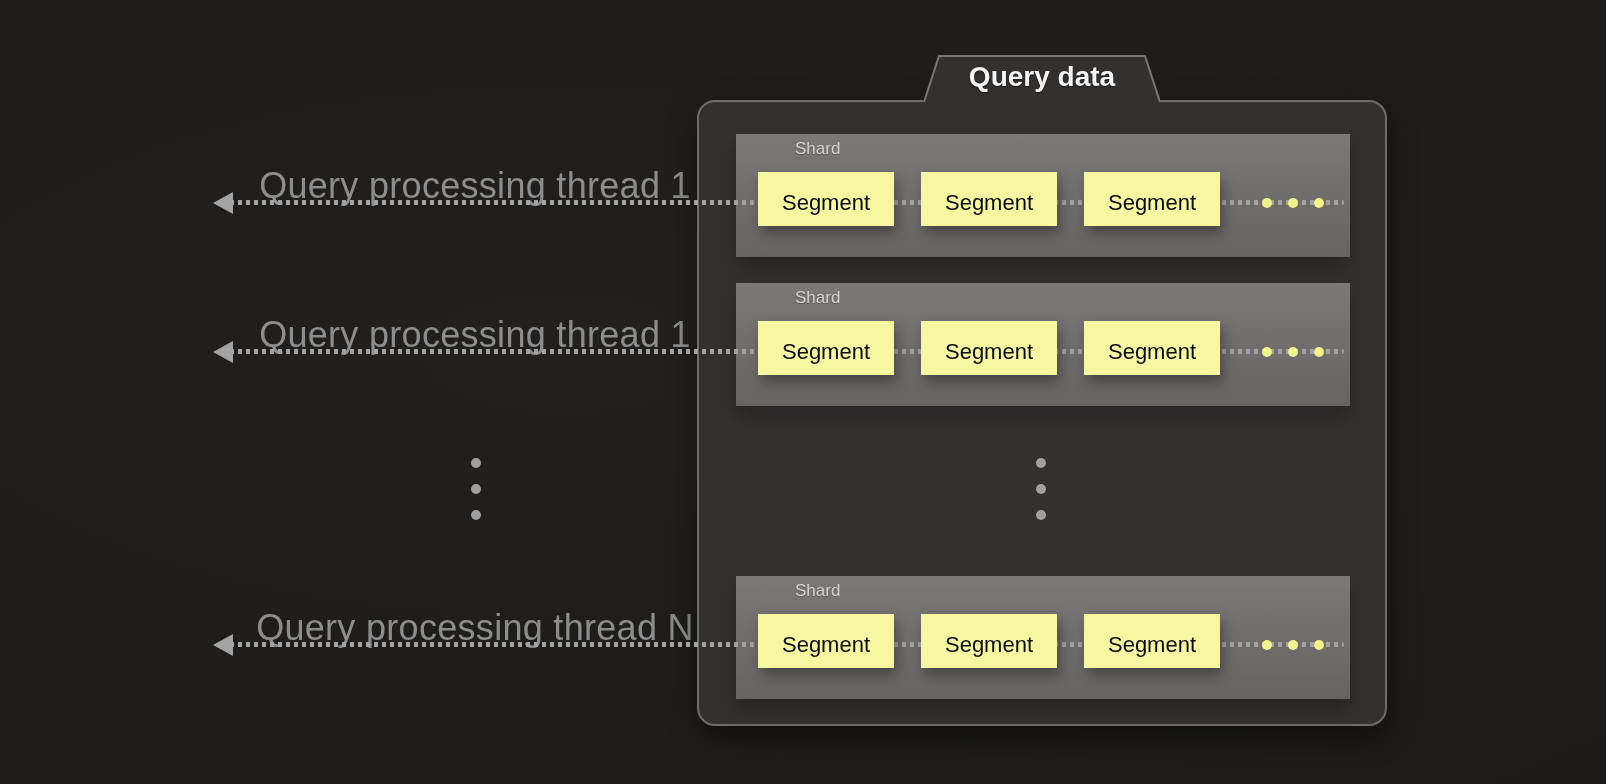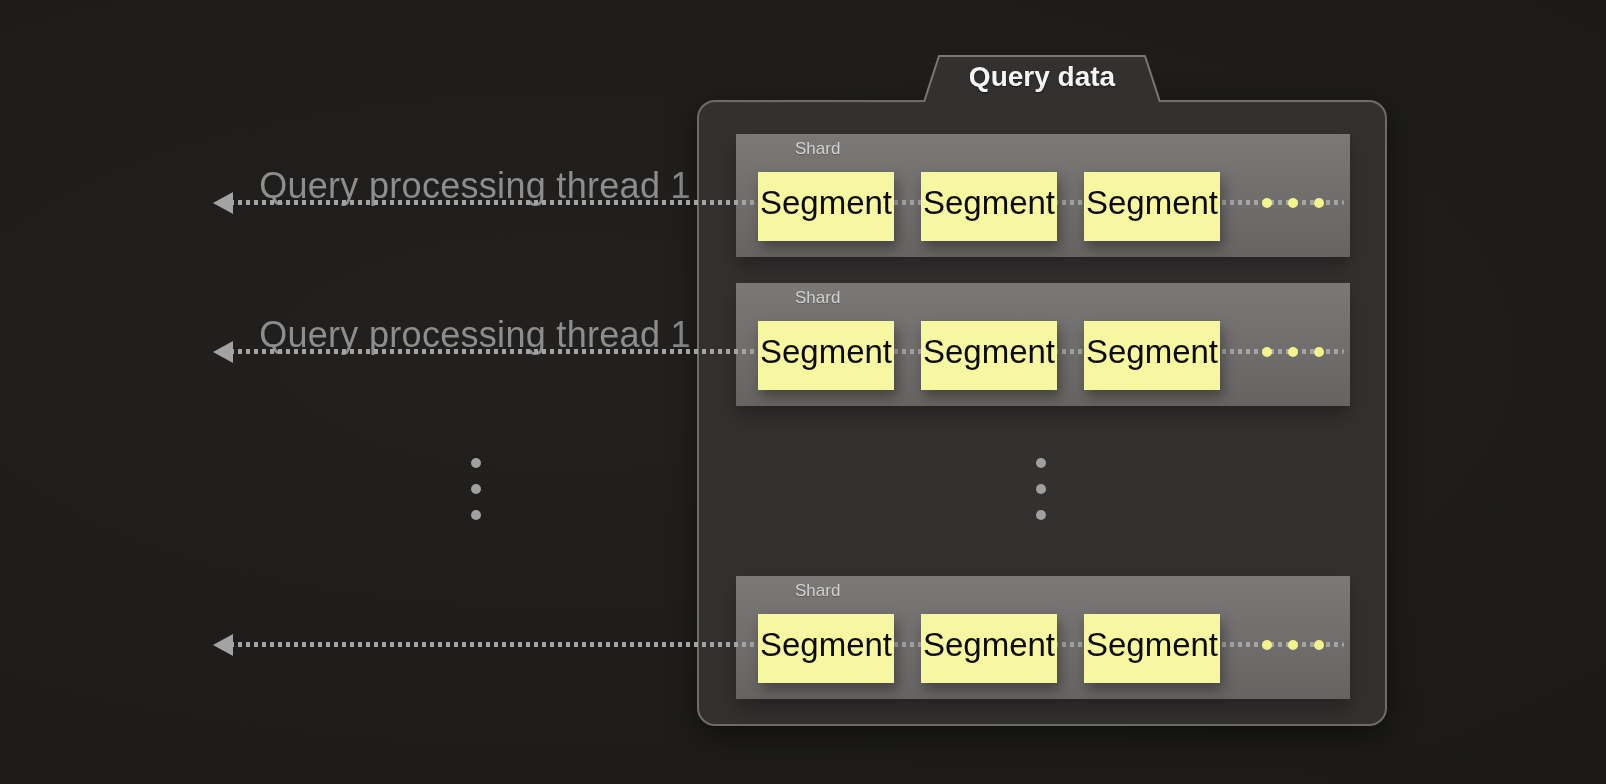--- a/index.html
+++ b/index.html
@@ -77,23 +77,23 @@
   }
   .shard.s1{top:32px}
   .shard.s2{top:181px}
   .shard.s3{top:474px}
   .shard-label{
     position:absolute;left:18px;top:5px;font-size:17px;color:var(--shard-label);
     text-shadow:0 1px 1px rgba(0,0,0,.25);
     margin-left:41px;
   }
   .segment{
-    position:absolute;top:38px;width:136px;height:69px;z-index:2;
+    position:absolute;top:38px;width:136px;height:54px;z-index:2;
     background:var(--segment-bg);color:var(--segment-text);
-    font-size:33px;line-height:62px;text-align:center;
+    font-size:22px;line-height:62px;text-align:center;
     box-shadow:3px 7px 12px rgba(0,0,0,0.35);
   }
   .segment.c1{left:22px}
   .segment.c2{left:185px}
   .segment.c3{left:348px}
   .ydot{
     position:absolute;top:64px;width:10px;height:10px;border-radius:50%;
     background:var(--yellow-dot);z-index:2;
   }
   .ydot.d1{left:526px}
@@ -106,20 +106,21 @@
 <div class="stage">
 
   <div class="thread-label r1">Query processing thread 1</div>
   <div class="dotted-line r1"></div>
   <div class="arrow-head r1"></div>
 
   <div class="thread-label r2">Query processing thread 1</div>
   <div class="dotted-line r2"></div>
   <div class="arrow-head r2"></div>
 
+  <div class="thread-label r3">Query processing thread N</div>
   <div class="dotted-line r3"></div>
   <div class="arrow-head r3"></div>
 
   <div class="v-dots left">
       <i></i>
       <i></i>
       <i></i>
     </div>
 
   <div class="panel">

